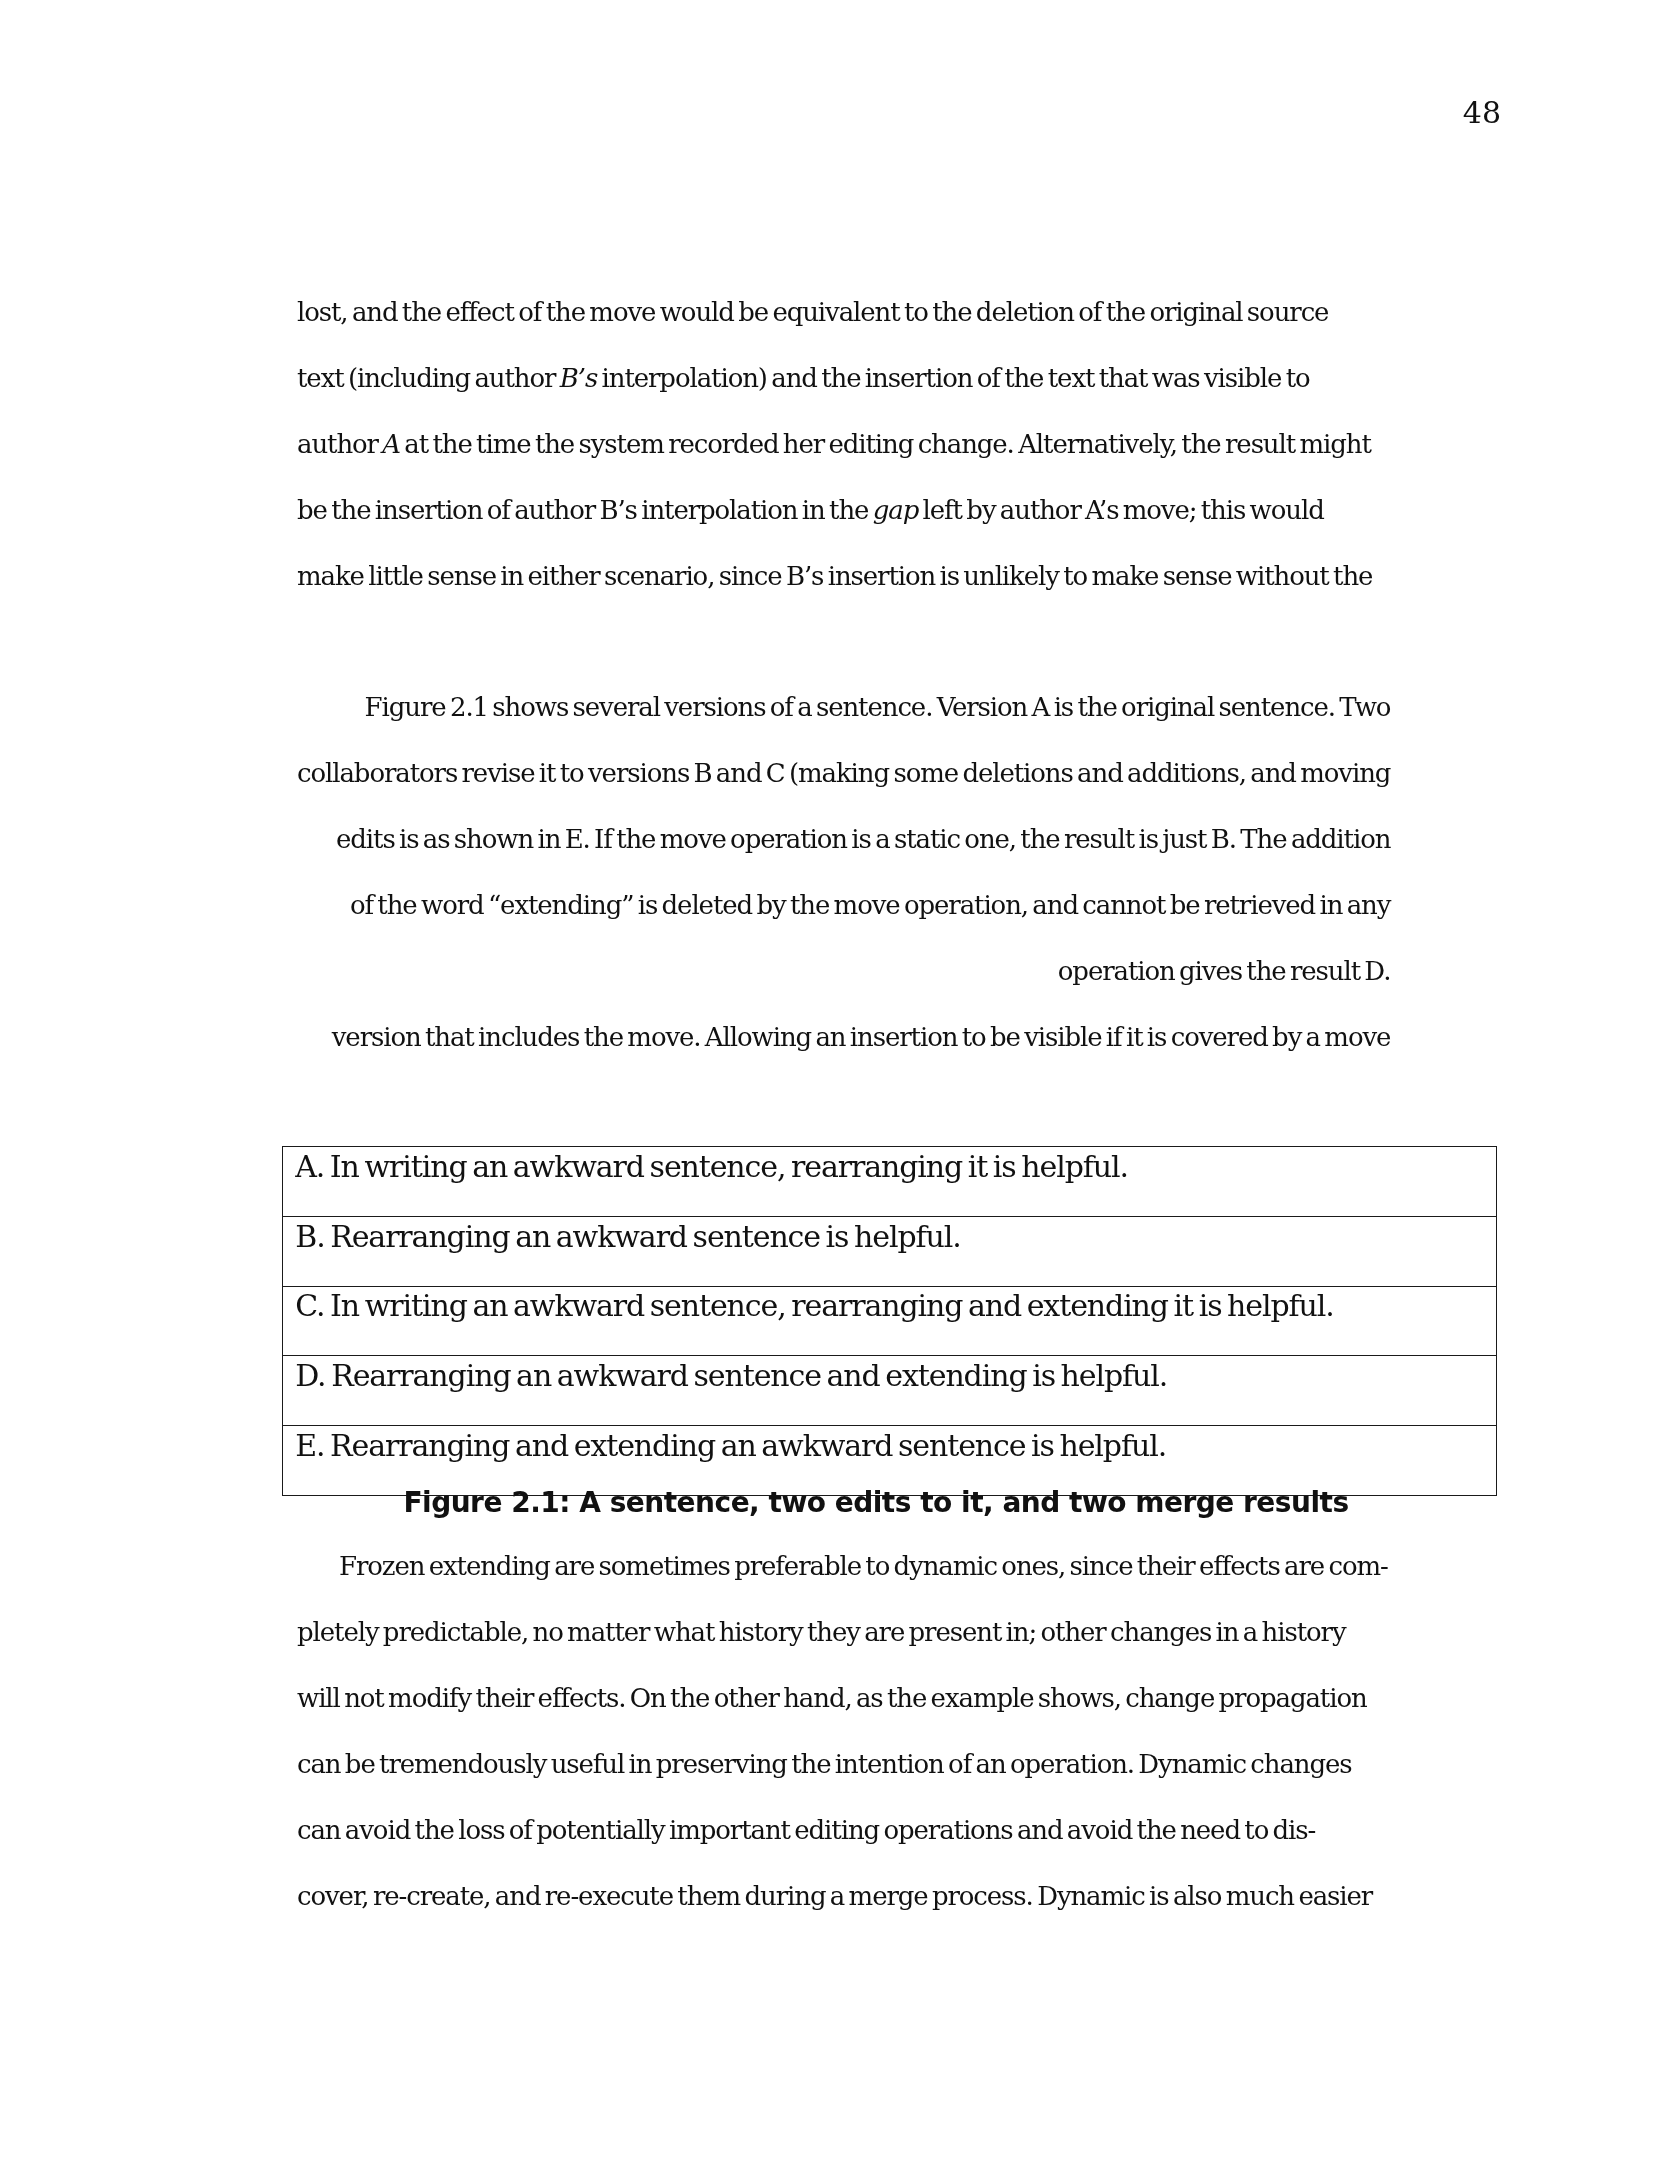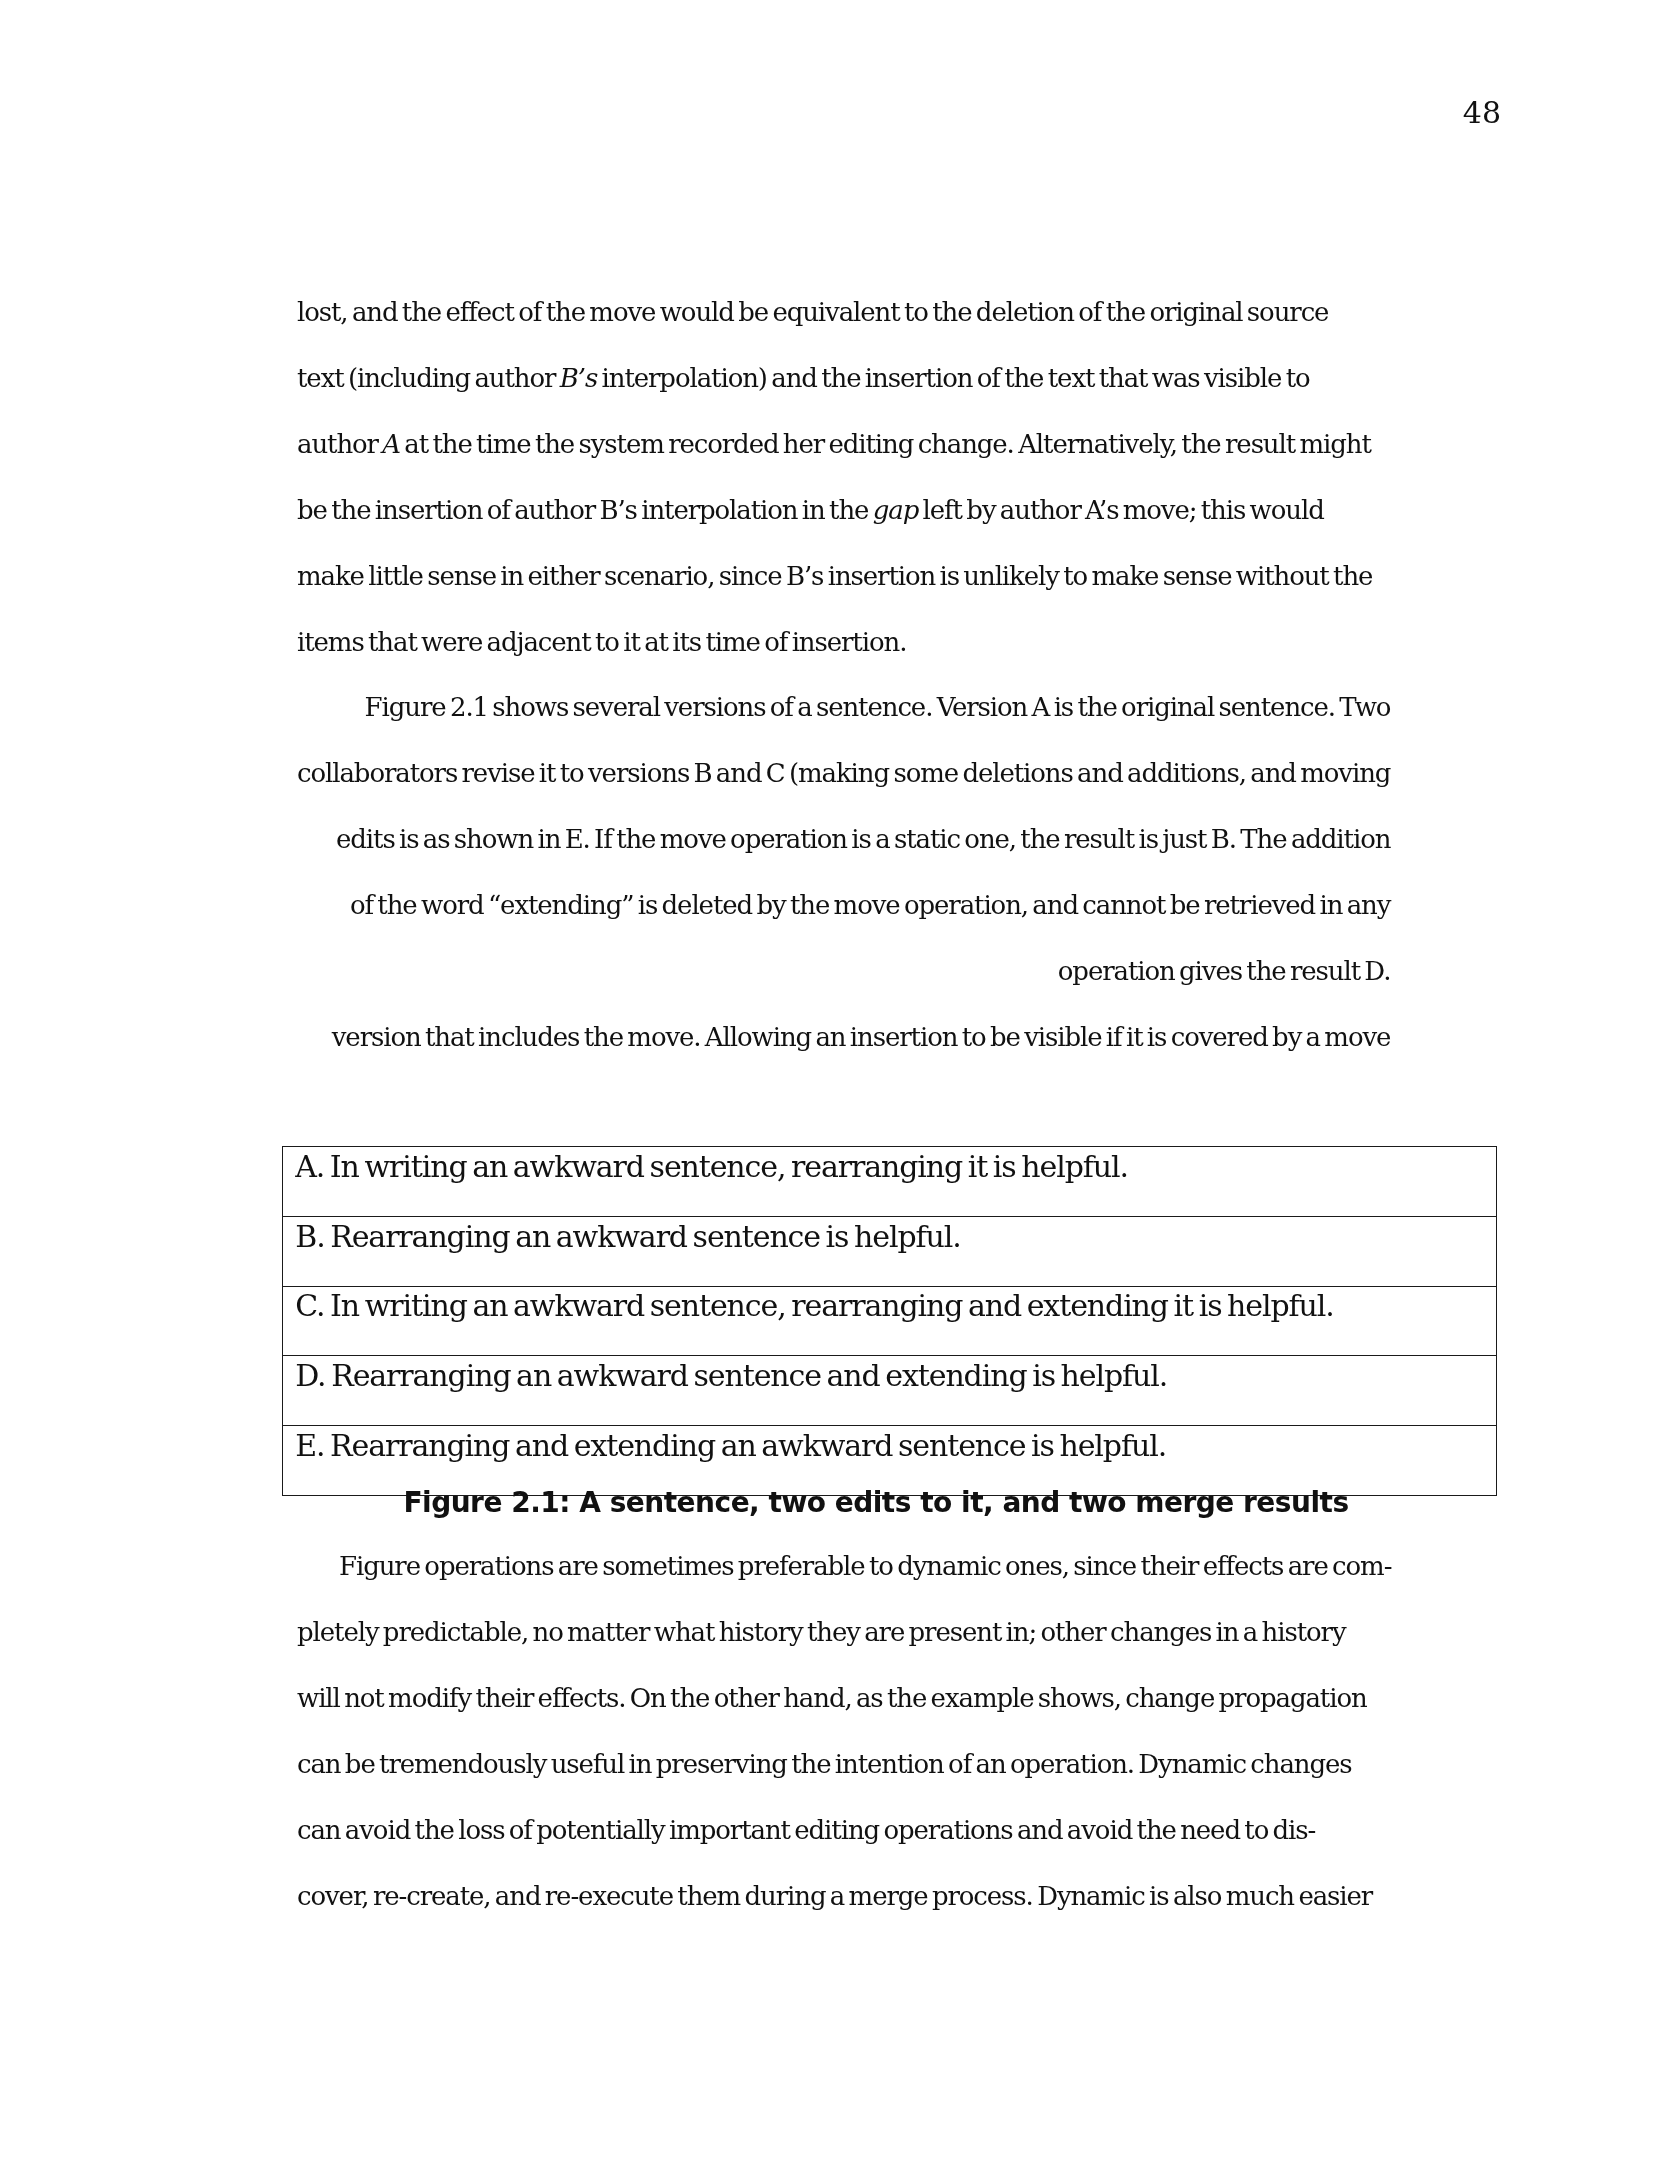--- a/index.html
+++ b/index.html
@@ -73,21 +73,20 @@
 <div class="page">
 
   <div class="page-number">48</div>
 
   <div class="para" id="p1">
       <div class="line">lost, and the effect of the move would be equivalent to the deletion of the original source</div>
       <div class="line">text (including author <i>B’s</i> interpolation) and the insertion of the text that was visible to</div>
       <div class="line">author <i>A</i> at the time the system recorded her editing change. Alternatively, the result might</div>
       <div class="line">be the insertion of author B’s interpolation in the <i>gap</i> left by author A’s move; this would</div>
       <div class="line">make little sense in either scenario, since B’s insertion is unlikely to make sense without the</div>
-      <div class="line">items that were adjacent to it at its time of insertion.</div>
     </div>
 
   <div class="para" id="p2">
       <div class="line first-indent">Figure 2.1 shows several versions of a sentence. Version A is the original sentence. Two</div>
       <div class="line">collaborators revise it to versions B and C (making some deletions and additions, and moving</div>
       <div class="line">edits is as shown in E. If the move operation is a static one, the result is just B. The addition</div>
       <div class="line">of the word “extending” is deleted by the move operation, and cannot be retrieved in any</div>
       <div class="line">operation gives the result D.</div>
       <div class="line">version that includes the move. Allowing an insertion to be visible if it is covered by a move</div>
     </div>
@@ -108,21 +107,21 @@
       </tr>
       <tr>
         <td>E. Rearranging and extending an awkward sentence is helpful.</td>
       </tr>
     </tbody>
   </table>
 
   <div class="caption">Figure 2.1: A sentence, two edits to it, and two merge results</div>
 
   <div class="para" id="p3">
-      <div class="line first-indent">Figure operations are sometimes preferable to dynamic ones, since their effects are com-</div>
+      <div class="line first-indent">Frozen extending are sometimes preferable to dynamic ones, since their effects are com-</div>
       <div class="line">pletely predictable, no matter what history they are present in; other changes in a history</div>
       <div class="line">will not modify their effects. On the other hand, as the example shows, change propagation</div>
       <div class="line">can be tremendously useful in preserving the intention of an operation. Dynamic changes</div>
       <div class="line">can avoid the loss of potentially important editing operations and avoid the need to dis-</div>
       <div class="line">cover, re-create, and re-execute them during a merge process. Dynamic is also much easier</div>
     </div>
 
 </div>
 
 

